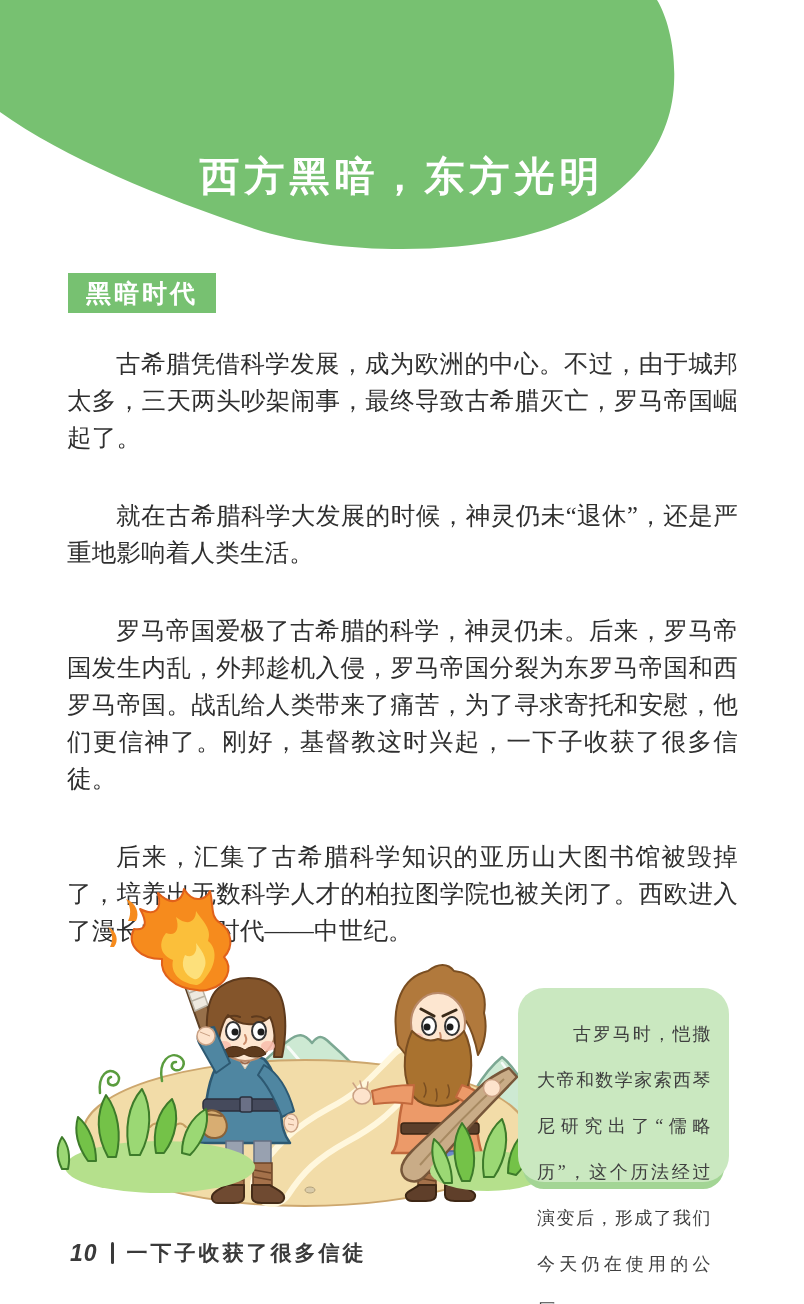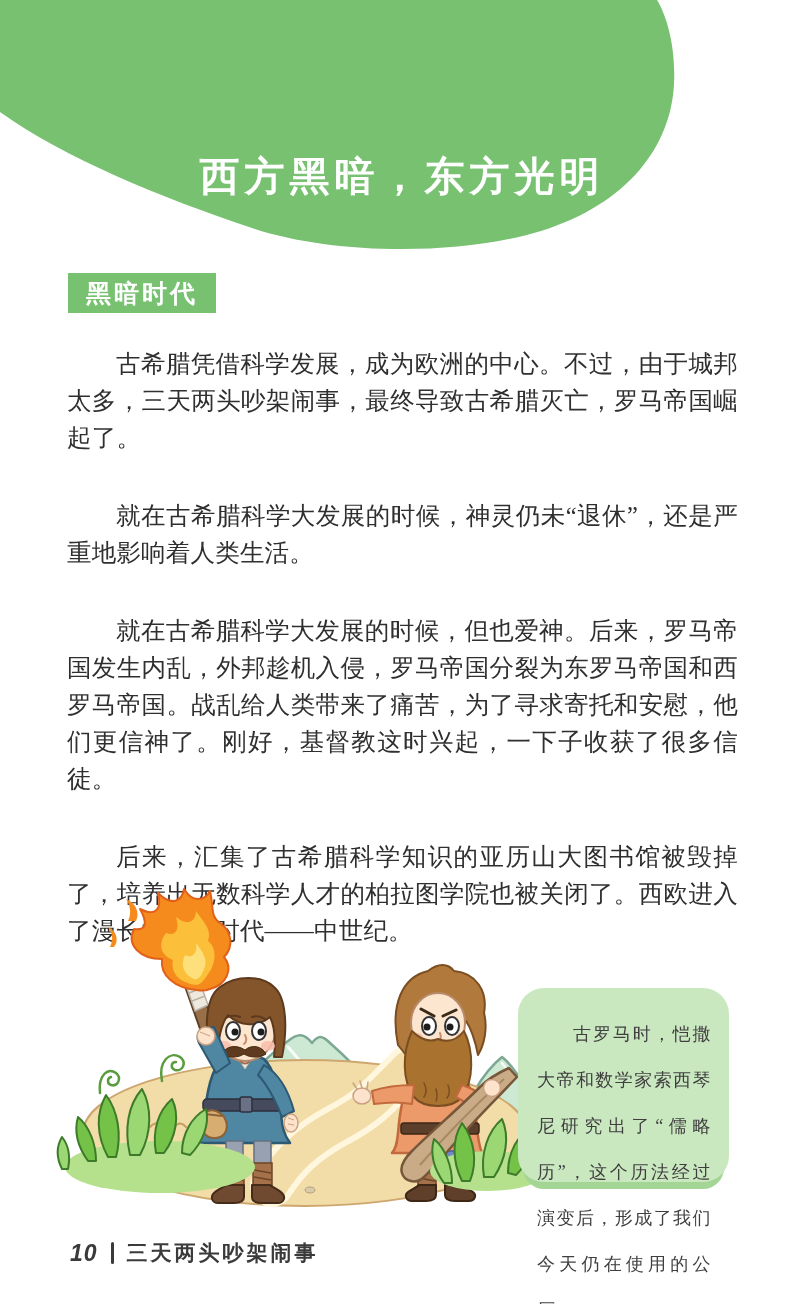--- a/index.html
+++ b/index.html
@@ -64,21 +64,21 @@
 <svg class="blob-svg" viewBox="0 0 804 260" aria-hidden="true">
   <path fill="#77c171" d="M 0,0 L 657,0 C 667,16 676,48 674,84 C 671,146 628,204 541,231 C 455,257 330,254 252,228 C 162,198 64,158 0,112 Z"></path>
 </svg>
 <h1 class="page-title">西方黑暗，东方光明</h1>
 
 <div class="section-badge">黑暗时代</div>
 
 <div class="article">
   <p>古希腊凭借科学发展，成为欧洲的中心。不过，由于城邦太多，三天两头吵架闹事，最终导致古希腊灭亡，罗马帝国崛起了。</p>
   <p>就在古希腊科学大发展的时候，神灵仍未“退休”，还是严重地影响着人类生活。</p>
-  <p>就在古希腊科学大发展的时候，但也爱神。后来，罗马帝国发生内乱，外邦趁机入侵，罗马帝国分裂为东罗马帝国和西罗马帝国。战乱给人类带来了痛苦，为了寻求寄托和安慰，他们更信神了。刚好，基督教这时兴起，一下子收获了很多信徒。</p>
+  <p>罗马帝国爱极了古希腊的科学，神灵仍未。后来，罗马帝国发生内乱，外邦趁机入侵，罗马帝国分裂为东罗马帝国和西罗马帝国。战乱给人类带来了痛苦，为了寻求寄托和安慰，他们更信神了。刚好，基督教这时兴起，一下子收获了很多信徒。</p>
   <p>后来，汇集了古希腊科学知识的亚历山大图书馆被毁掉了，培养出无数科学人才的柏拉图学院也被关闭了。西欧进入了漫长的黑暗时代——中世纪。</p>
 </div>
 
 <div class="scene">
   <svg width="804" height="345" viewBox="0 0 804 345" aria-hidden="true">
 
     <g>
       <path d="M 198,254 C 230,210 258,178 288,156 C 298,148 304,148 312,158 C 318,150 322,150 330,158 C 362,186 392,222 410,254 Z" fill="#cde9d3" stroke="#7ca893" stroke-width="2.5" stroke-linejoin="round"></path>
       <path d="M 288,162 L 300,176 L 292,186 L 304,198" fill="none" stroke="#ffffff" stroke-width="3" opacity="0.85" stroke-linecap="round"></path>
       <path d="M 330,254 C 345,228 360,208 376,196 C 392,208 404,230 414,254 Z" fill="#bfe2c8" stroke="#7ca893" stroke-width="2" stroke-linejoin="round"></path>
@@ -198,14 +198,14 @@
   </svg>
 
   <div class="callout">
     <p>古罗马时，恺撒大帝和数学家索西琴尼研究出了“儒略历”，这个历法经过演变后，形成了我们今天仍在使用的公历。</p>
   </div>
 </div>
 
 <div class="footer">
   <span class="pagenum">10</span>
   <span class="divider"></span>
-  <span class="booktitle">三天两头吵架闹事</span>
+  <span class="booktitle">一下子收获了很多信徒</span>
 </div>
 
 </body></html>

